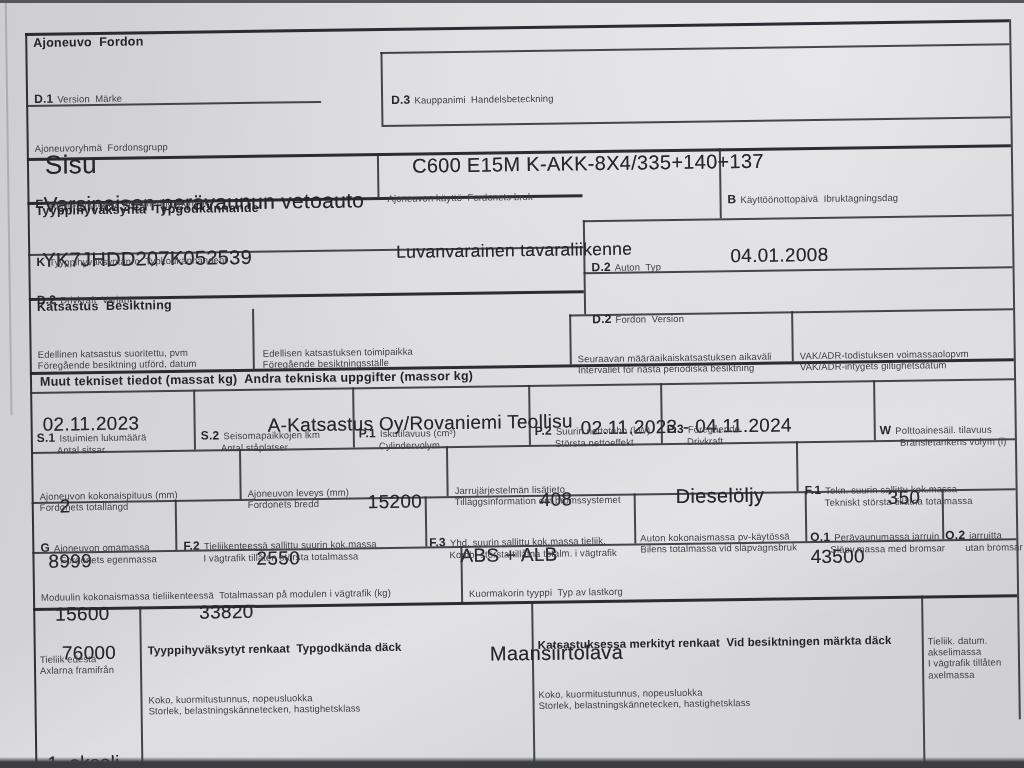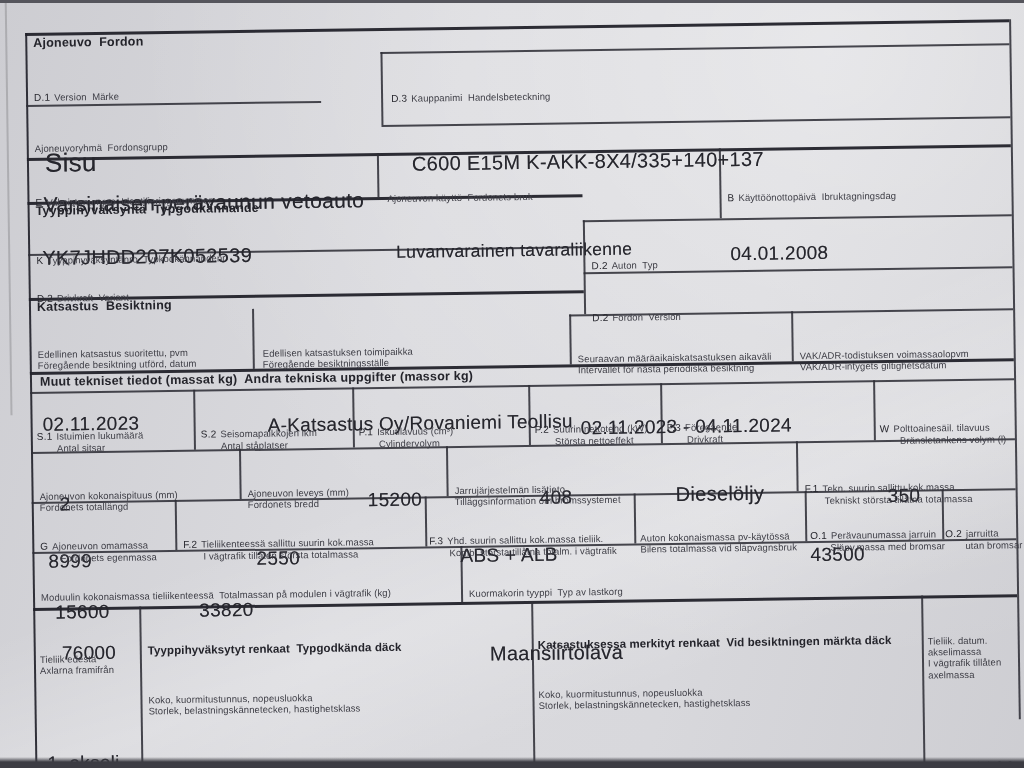--- a/index.html
+++ b/index.html
@@ -10,21 +10,21 @@
     transform:rotate(-0.8deg);transform-origin:90px 425px;
     background:
       radial-gradient(ellipse at 72% 12%, rgba(255,255,255,0.40), rgba(255,255,255,0) 55%),
       linear-gradient(160deg, rgba(255,255,255,0) 52%, rgba(255,255,255,0.22) 63%, rgba(255,255,255,0) 74%),
       linear-gradient(105deg,#cbcbd0 0%,#dadade 38%,#d8d8dc 62%,#c9c9ce 100%);
   }
   .t{position:absolute;white-space:pre-wrap;}
   .lbl{font-size:9.5px;color:#3d3d45;line-height:1.18;letter-spacing:.1px;}
   .l2{display:block;}
   .ind{padding-left:20px;}
-  .code{font-weight:400;font-size:10px;color:#27272e;margin-right:4px;letter-spacing:.2px;}
+  .code{font-weight:700;font-size:12px;color:#27272e;margin-right:4px;letter-spacing:.2px;}
   .sec{font-weight:700;font-size:12.5px;color:#24242b;letter-spacing:.2px;white-space:pre-wrap;}
   .sec-sm{font-weight:700;font-size:11.5px;color:#24242b;letter-spacing:.1px;white-space:pre-wrap;}
   .val{font-size:19px;color:#26262d;letter-spacing:.3px;text-shadow:0 0 .5px rgba(38,38,45,.45);}
   .v23{font-size:26px;} .v21{font-size:21px;} .v20{font-size:20px;} .v18{font-size:17.5px;} .v19{font-size:19px;}
   .hl,.vl{position:absolute;background:rgba(47,47,55,.88);}
   .hl{height:1.6px;} .vl{width:1.6px;}
   .hv{background:rgba(34,34,42,.95);height:2.6px;}
   .vv{width:2.2px;background:rgba(34,34,42,.92);}
   .faint{background:rgba(0,0,0,.16);}
   .edge-top{position:absolute;left:0;top:0;width:1024px;height:3px;background:#55555c;z-index:5;}

